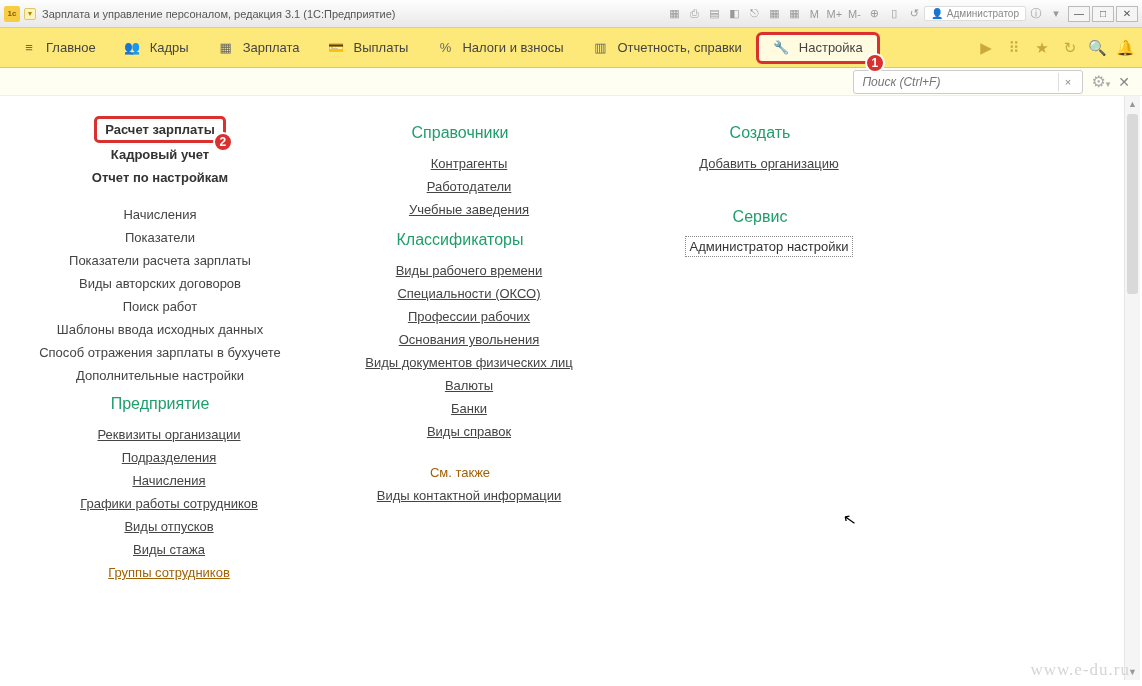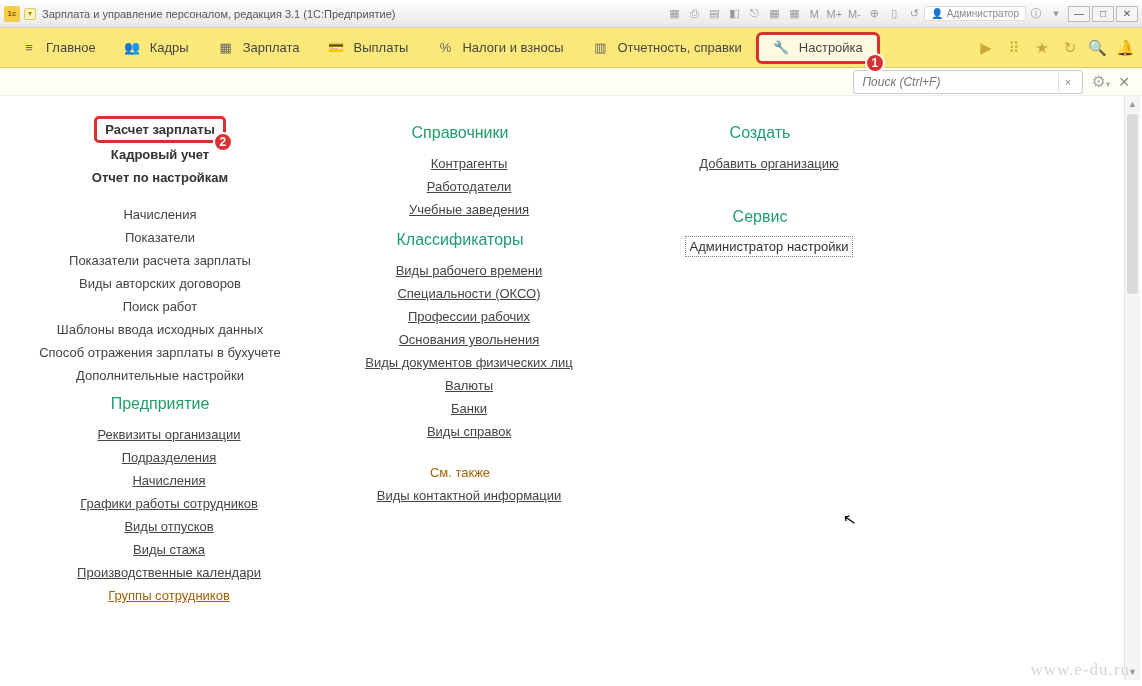--- a/index.html
+++ b/index.html
@@ -203,21 +203,20 @@
     <div class="link">Способ отражения зарплаты в бухучете</div>
     <div class="link">Дополнительные настройки</div>
 
     <div class="section-head">Предприятие</div>
     <div class="link indent">Реквизиты организации</div>
     <div class="link indent">Подразделения</div>
     <div class="link indent">Начисления</div>
     <div class="link indent">Графики работы сотрудников</div>
     <div class="link indent">Виды отпусков</div>
     <div class="link indent">Виды стажа</div>
-    <div class="link indent">Производственные календари</div>
     <div class="link indent muted">Группы сотрудников</div>
   </div>
 
   <div class="col col2">
     <div class="section-head">Справочники</div>
     <div class="link indent">Контрагенты</div>
     <div class="link indent">Работодатели</div>
     <div class="link indent">Учебные заведения</div>
 
     <div class="section-head" style="margin-top:10px">Классификаторы</div>

